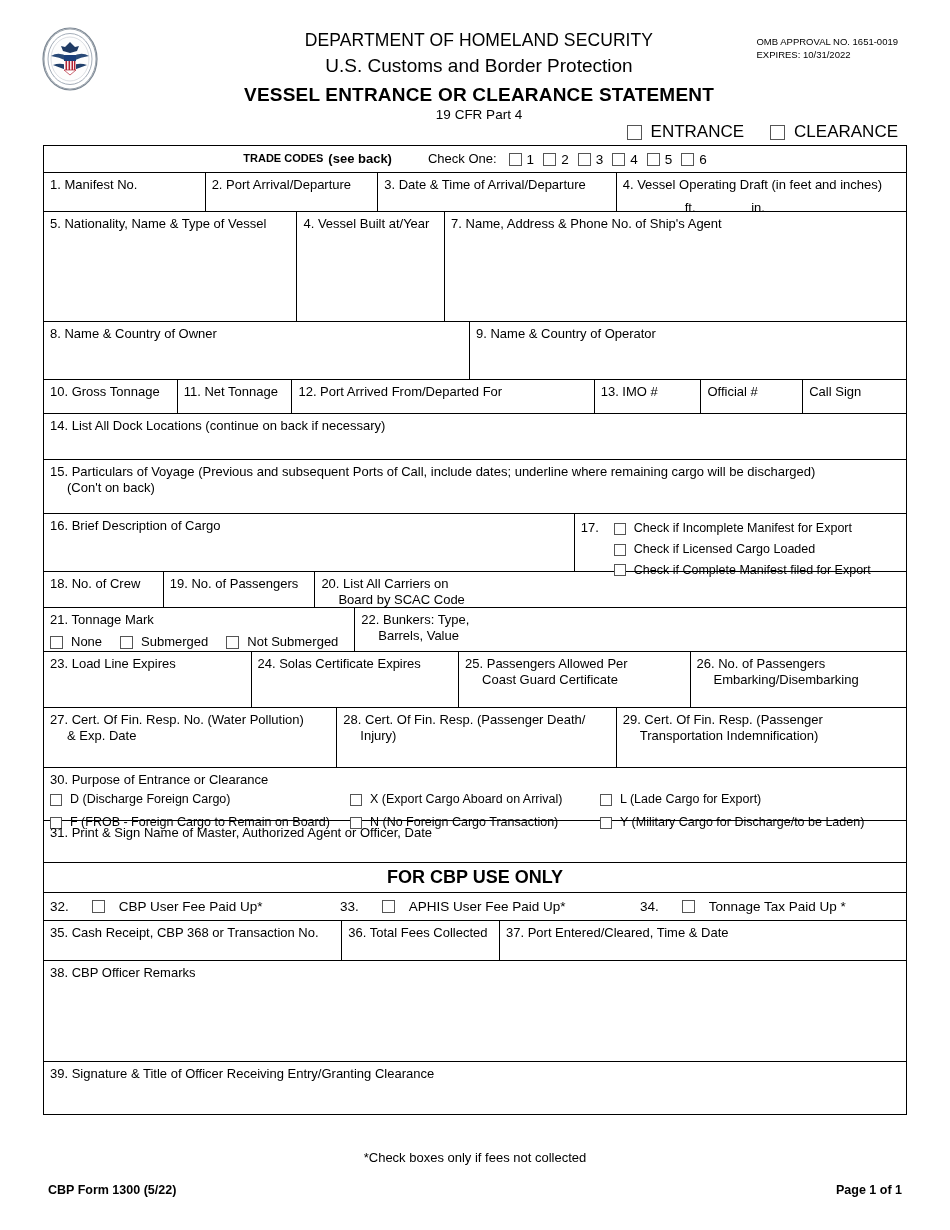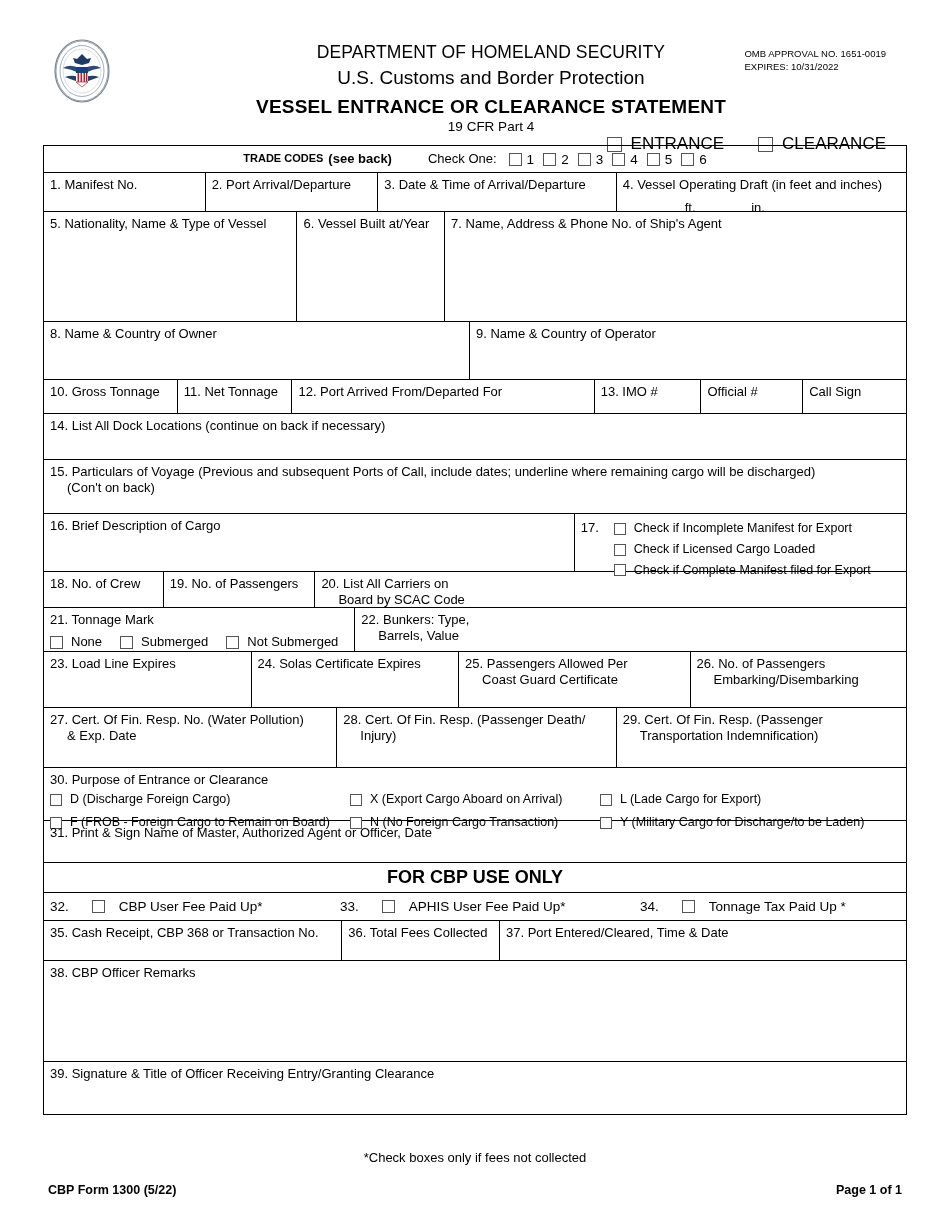--- a/index.html
+++ b/index.html
@@ -6,32 +6,32 @@
   html, body { margin: 0; padding: 0; }
   body {
     width: 950px;
     height: 1230px;
     background: #ffffff;
     font-family: "Liberation Sans", sans-serif;
     color: #000000;
     -webkit-font-smoothing: antialiased;
   }
 
-  .page { position: relative; width: 950px; height: 1042px; padding: 16px; }
+  .page { position: relative; width: 950px; height: 1042px; padding: 4px; }
 
   
   .header { position: relative; height: 140px; }
   .seal { position: absolute; left: 35px; top: 22px; width: 62px; height: 66px; }
   .agency-block { position: absolute; left: 0; top: 26px; width: 950px; text-align: center; }
   .agency-line1 { font-size: 17.5px; letter-spacing: .1px; }
   .agency-line2 { font-size: 19px; margin-top: 4px; }
   .omb { position: absolute; right: 48px; top: 32px; text-align: left; font-size: 9.5px; line-height: 1.35; }
   .form-title { position: absolute; left: 0; top: 80px; width: 950px; text-align: center; font-size: 19px; font-weight: bold; letter-spacing: .2px; }
   .form-sub { position: absolute; left: 0; top: 103px; width: 950px; text-align: center; font-size: 13.5px; }
-  .ec-row { position: absolute; right: 48px; top: 118px; display: flex; align-items: center; gap: 34px; font-size: 17px; }
+  .ec-row { position: absolute; right: 48px; top: 118px; display: flex; align-items: center; gap: 26px; font-size: 17px; }
   .ec-item { display: flex; align-items: center; gap: 9px; }
 
   
   .cb { display: inline-block; border: 1.4px solid #555; background: #fff; flex: 0 0 auto; }
   .cb-lg { width: 15px; height: 15px; }
   .cb-md { width: 13px; height: 13px; }
   .cb-sm { width: 12px; height: 12px; }
 
   
   .form { position: absolute; left: 43px; top: 145px; width: 864px; border: 1.6px solid #000; }
@@ -180,21 +180,21 @@
           <span class="in">in.</span>
         </div>
       </div>
     </div>
 
     <div class="row" style="height:110px;">
       <div class="cell" style="width:254px;">
         <span>5. Nationality, Name &amp; Type of Vessel</span>
       </div>
       <div class="cell" style="width:148px;">
-        <span>6. Vessel Built at/Year</span>
+        <span>4. Vessel Built at/Year</span>
       </div>
       <div class="cell" style="width:462px;">
         <span>7. Name, Address &amp; Phone No. of Ship's Agent</span>
       </div>
     </div>
 
     <div class="row" style="height:58px;">
       <div class="cell" style="width:427px;">
         <span>8. Name &amp; Country of Owner</span>
       </div>

